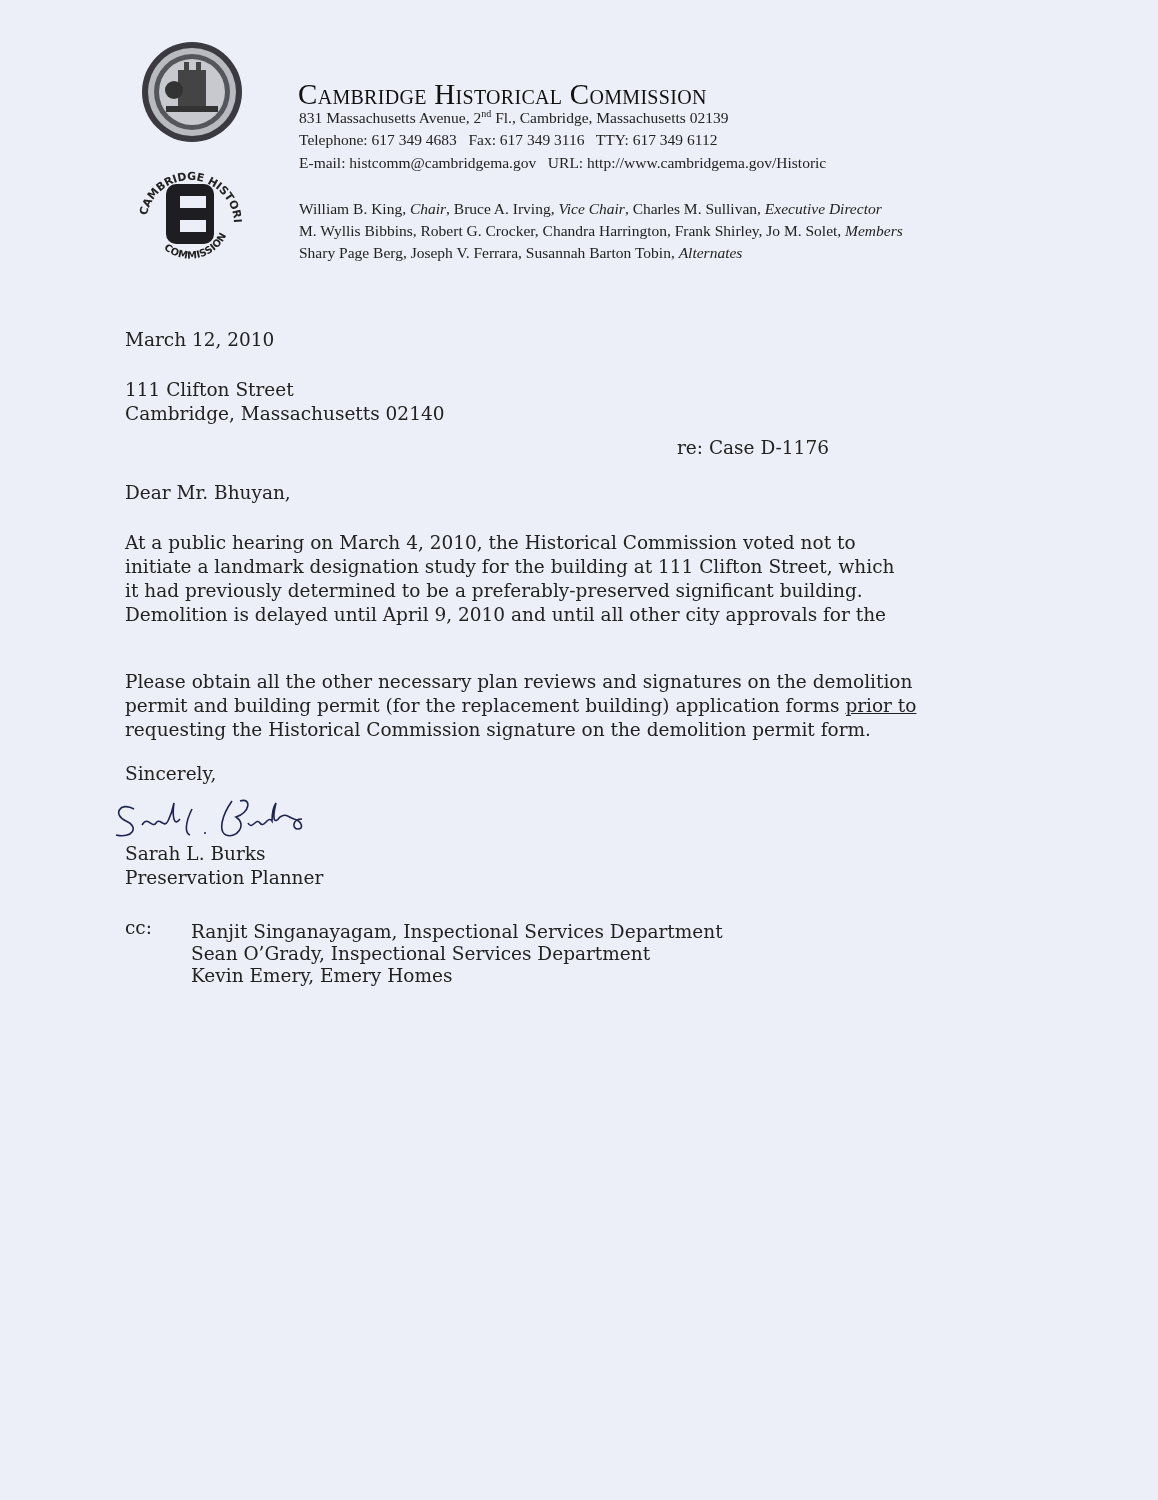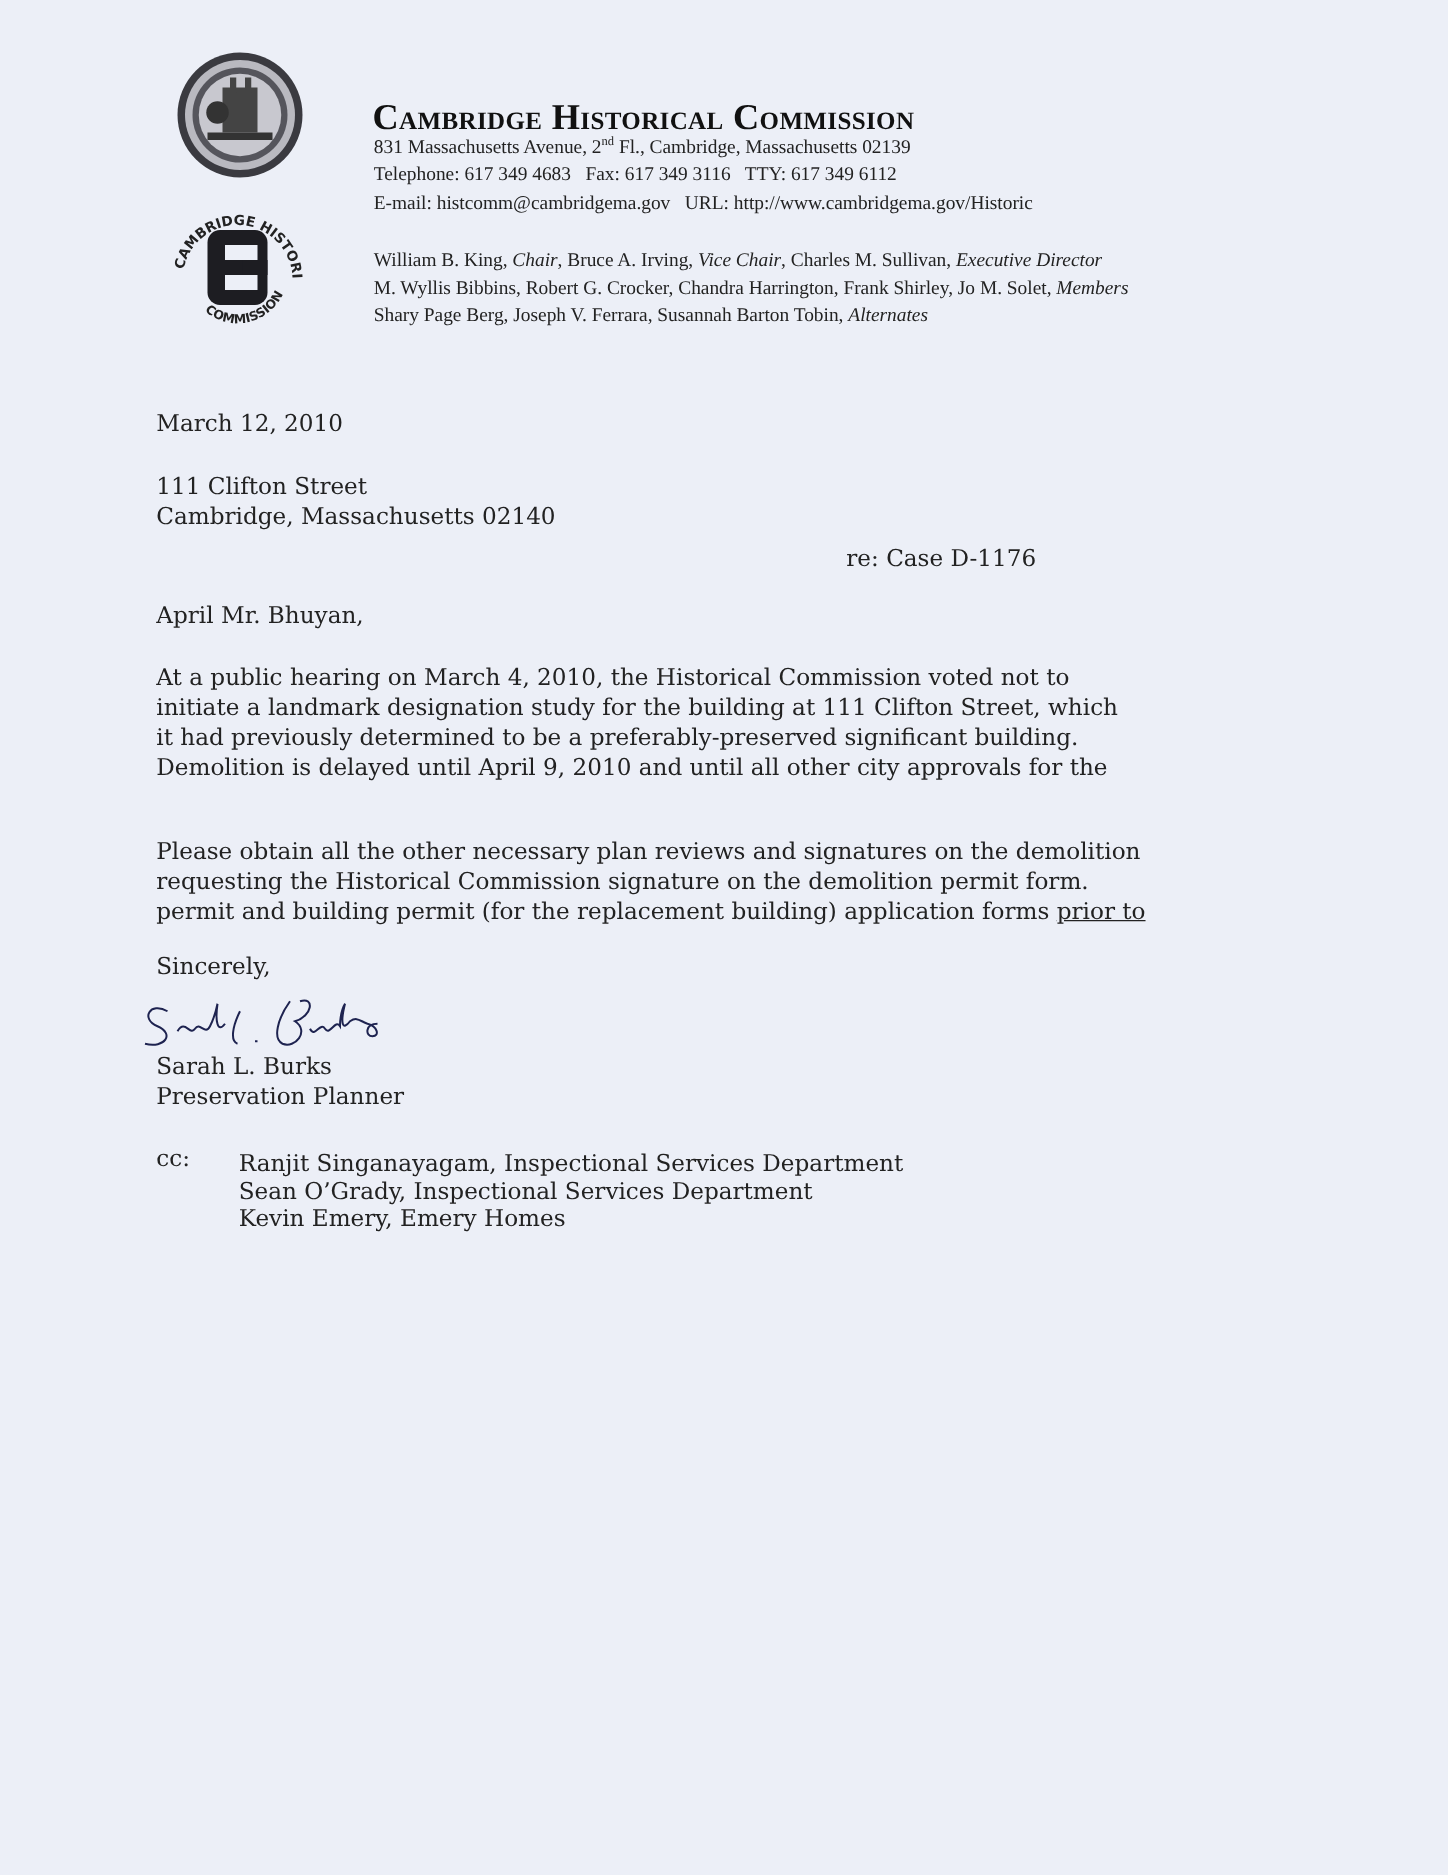--- a/index.html
+++ b/index.html
@@ -6,21 +6,21 @@
   body {
     width:1158px; height:1500px; position:relative; overflow:hidden;
     background:#eceff7;
     font-family:"DejaVu Serif", serif;
     color:#1c1c22;
   }
   .seal { position:absolute; left:140px; top:40px; width:104px; height:104px; }
   .logo { position:absolute; left:132px; top:162px; width:116px; height:104px; }
   .lh-title {
     position:absolute; left:298px; top:78px;
-    font-family:"Liberation Serif", serif; font-size:29px; font-weight:bold;
+    font-family:"Liberation Serif", serif; font-size:29px; font-weight:normal;
     font-variant:small-caps; letter-spacing:0.3px; color:#111;
   }
   .lh-line {
     position:absolute; left:299px;
     font-family:"Liberation Serif", serif; font-size:15.5px; color:#222;
     white-space:nowrap;
   }
   .lh-line sup { font-size:10px; }
   .lh-line i { font-style:italic; }
   .body-text {
@@ -73,33 +73,33 @@
 <div class="lh-line" style="top:244px"><span>Shary Page Berg, Joseph V. Ferrara, Susannah Barton Tobin, </span><i>Alternates</i></div>
 
 <div class="body-text" style="left:125px; top:328px">March 12, 2010</div>
 
 <div class="body-text" style="left:125px; top:378px">
   <div>111 Clifton Street</div>
   <div>Cambridge, Massachusetts 02140</div>
 </div>
 <div class="body-text" style="left:677px; top:436px">re: Case D-1176</div>
 
-<div class="body-text" style="left:125px; top:481px">April Mr. Bhuyan,</div>
+<div class="body-text" style="left:125px; top:481px">Dear Mr. Bhuyan,</div>
 
 <div class="body-text" style="left:125px; top:531px">
   <div>At a public hearing on March 4, 2010, the Historical Commission voted not to</div>
   <div>initiate a landmark designation study for the building at 111 Clifton Street, which</div>
   <div>it had previously determined to be a preferably-preserved significant building.</div>
   <div>Demolition is delayed until April 9, 2010 and until all other city approvals for the</div>
 </div>
 
 <div class="body-text" style="left:125px; top:670px">
   <div>Please obtain all the other necessary plan reviews and signatures on the demolition</div>
+  <div><span>permit and building permit (for the replacement building) application forms </span><span class="u">prior to</span></div>
   <div>requesting the Historical Commission signature on the demolition permit form.</div>
-  <div><span>permit and building permit (for the replacement building) application forms </span><span class="u">prior to</span></div>
 </div>
 
 <div class="body-text" style="left:125px; top:762px">Sincerely,</div>
 
 <svg class="sig" viewBox="0 0 250 50">
   <path d="M22,14 C8,6 0,20 14,26 C28,32 20,44 4,40 M30,30 c6,-10 10,4 14,-2 c4,-6 8,6 12,-2 c4,-8 6,-18 6,-18 c-2,14 0,24 6,16 M80,14 c-6,12 -8,24 -2,26 M92,38 l2,0 M120,6 c-10,14 -14,30 -6,34 c10,4 22,-10 10,-18 c14,-4 16,-20 4,-16 M136,28 c4,8 8,-6 12,0 c4,6 8,-8 12,-2 c0,-12 4,-18 4,-18 c-4,16 -2,22 4,14 c6,-4 8,0 14,2 c8,2 10,10 4,10 c-6,0 -6,-10 4,-10" fill="none" stroke="#1e2350" stroke-width="1.6"></path>
 </svg>
 
 <div class="body-text" style="left:125px; top:842px">
   <div>Sarah L. Burks</div>

